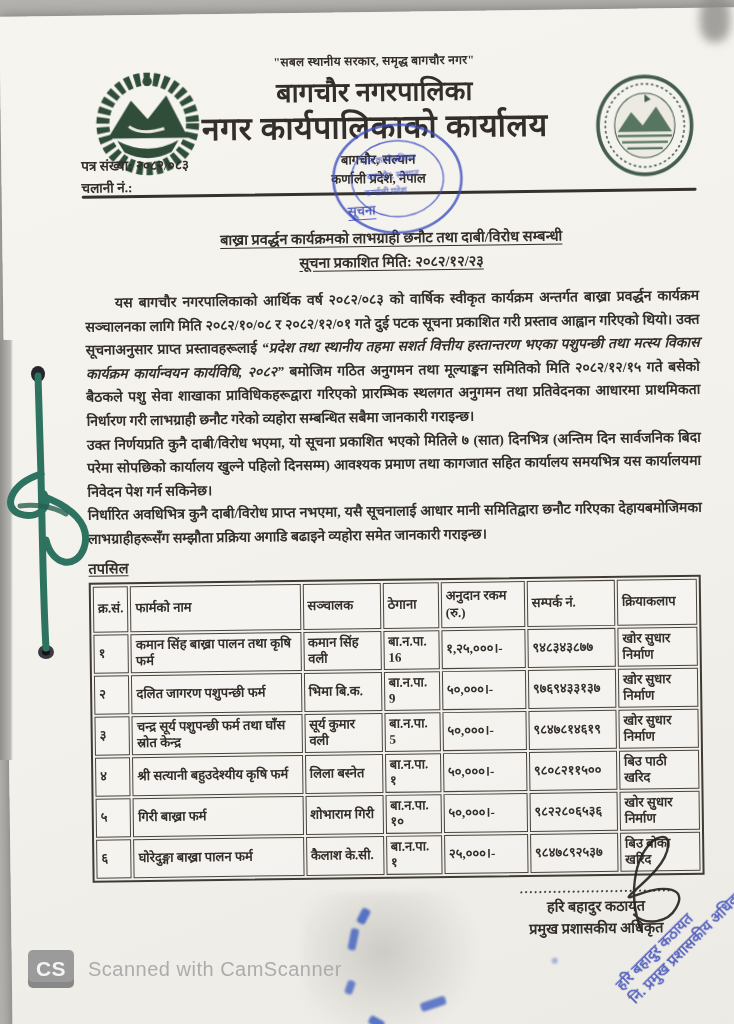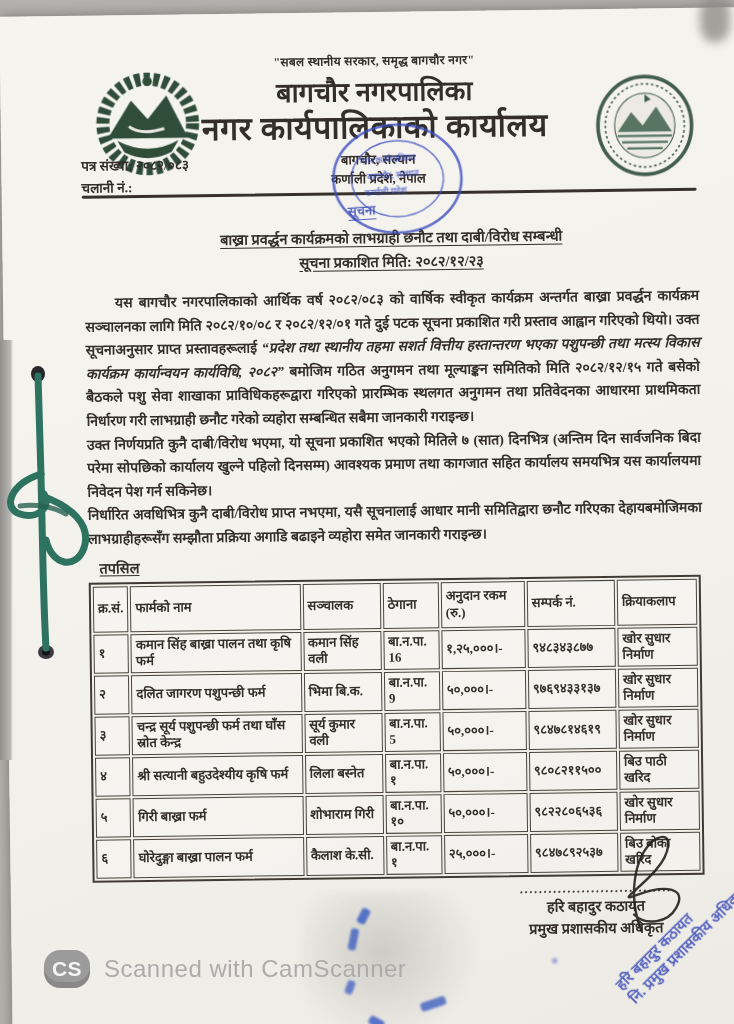--- a/index.html
+++ b/index.html
@@ -35,21 +35,21 @@
               transform:rotate(-3deg);border-bottom:1px solid #2c3eb5;}
 
   .doc-flow{position:absolute;left:82px;top:214px;width:614px;}
   .subject{text-align:center;font-size:14.5px;font-weight:bold;line-height:24px;}
   .subject span{text-decoration:underline;text-underline-offset:3px;}
   .body-para{font-size:14px;font-weight:600;line-height:23.6px;text-align:justify;
              margin:0;}
   .p1{margin-top:14px;text-indent:30px;}
   .quote{font-weight:bold;font-style:italic;}
   .schedule{margin-top:6px;margin-bottom:5px;font-size:14.5px;font-weight:bold;}
-  .schedule span{text-decoration:underline;text-underline-offset:2px;margin-left:11px;}
+  .schedule span{text-decoration:underline;text-underline-offset:2px;}
 
   table.grant{border-collapse:separate;border-spacing:2px;width:612px;
               border:2px solid #3f3a34;background:transparent;}
   table.grant th,table.grant td{border:1.4px solid #4a443d;padding:2px 4px;
               font-size:13px;font-weight:bold;line-height:16.5px;color:#332e29;
               vertical-align:middle;text-align:left;background:rgba(255,255,255,.25);}
   table.grant th{height:40px;}
 
   .sig-block{position:absolute;left:455px;top:872px;width:260px;text-align:center;z-index:4;}
   .sig-dots{font-size:13px;letter-spacing:1.5px;color:#46403a;font-weight:bold;line-height:14px;}
@@ -73,25 +73,25 @@
   .smudge{position:absolute;background:#3558c0;border-radius:3px;filter:blur(1px);z-index:4;}
   .sm1{left:348px;top:896px;width:9px;height:16px;transform:rotate(28deg);opacity:.8;}
   .sm2{left:338px;top:916px;width:8px;height:22px;transform:rotate(12deg);opacity:.75;}
   .sm3{left:334px;top:968px;width:8px;height:14px;transform:rotate(20deg);opacity:.7;}
   .sm4{left:408px;top:988px;width:26px;height:9px;transform:rotate(-18deg);opacity:.75;}
   .sm5{left:356px;top:1006px;width:16px;height:9px;transform:rotate(30deg);opacity:.8;}
   .sm6{left:540px;top:948px;width:6px;height:6px;opacity:.4;border-radius:50%;}
 
   .watermark{position:absolute;left:28px;top:950px;display:flex;align-items:center;gap:14px;z-index:8;
              font-family:"Liberation Sans", sans-serif;}
-  .cs-badge{width:46px;height:38px;background:#9b9b9b;border-radius:16px;color:#f4f4f4;
+  .cs-badge{width:46px;height:38px;background:#9b9b9b;border-radius:5px;color:#f4f4f4;
             display:flex;align-items:center;justify-content:center;
             font-size:21px;font-weight:bold;letter-spacing:.5px;
-            box-shadow:inset 0 -6px 0 rgba(0,0,0,.12);margin-left:16px;}
-  .wm-text{font-size:24px;color:#acacac;font-weight:400;letter-spacing:.5px;text-align:right;}
+            box-shadow:inset 0 -6px 0 rgba(0,0,0,.12);}
+  .wm-text{font-size:20px;color:#acacac;font-weight:400;letter-spacing:.5px;text-align:right;}
 </style>
 </head>
 <body>
 
 <div class="stage">
   <div class="paper">
 
     <div class="hdr-motto ink">"सबल स्थानीय सरकार, समृद्ध बागचौर नगर"</div>
     <div class="hdr-title1 ink">बागचौर नगरपालिका</div>
     <div class="hdr-title2 ink">नगर कार्यपालिकाको कार्यालय</div>

